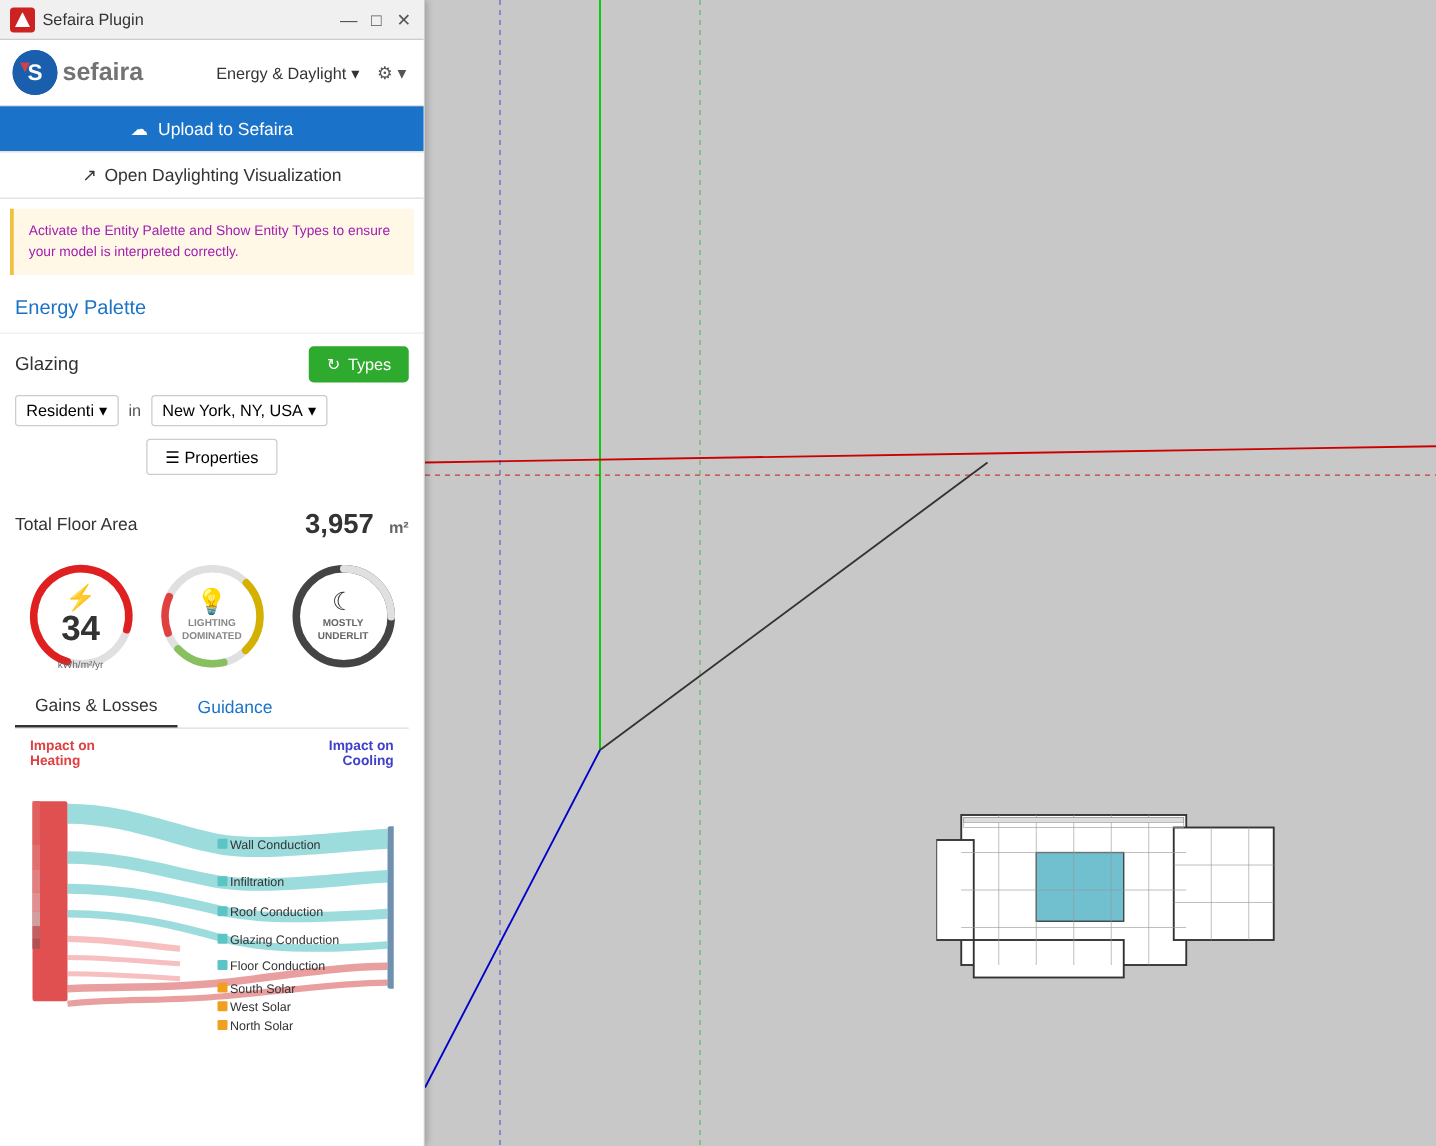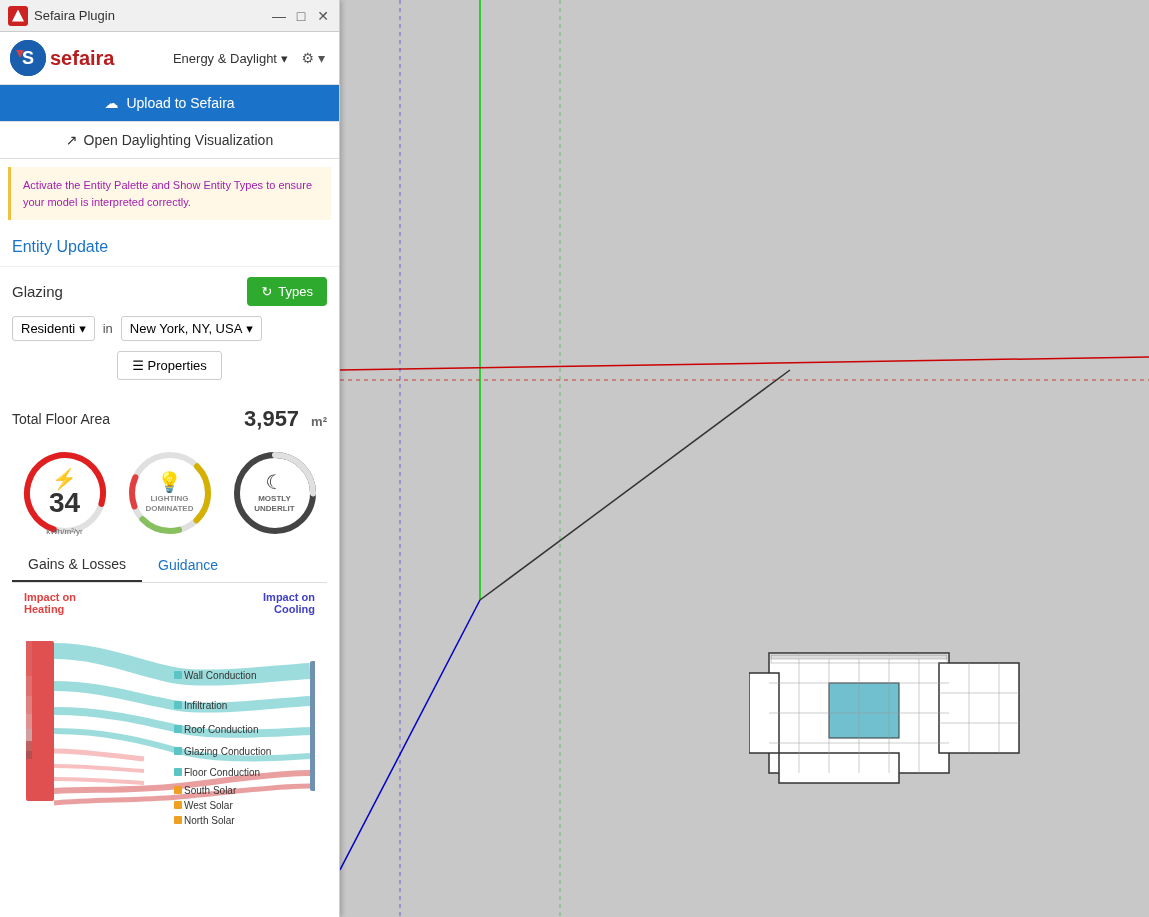--- a/index.html
+++ b/index.html
@@ -17,21 +17,21 @@
     .title-icon { width: 20px; height: 20px; background: #cc2222; border-radius: 3px; display: flex; align-items: center; justify-content: center; }
     .title-icon-inner { width: 12px; height: 12px; background: white; clip-path: polygon(50% 0%, 100% 100%, 0% 100%); }
     .title-text { font-size: 13px; color: #333; }
     .title-controls { display: flex; gap: 6px; }
     .title-btn { width: 16px; height: 16px; background: none; border: none; cursor: pointer; font-size: 14px; color: #555; display: flex; align-items: center; justify-content: center; }
 
     
     .header { display: flex; align-items: center; justify-content: space-between; padding: 8px 10px; background: #fff; border-bottom: 1px solid #e0e0e0; }
     .logo-area { display: flex; align-items: center; gap: 4px; }
     .logo-s { width: 36px; height: 36px; background: #1a5fad; border-radius: 50%; display: flex; align-items: center; justify-content: center; color: white; font-size: 20px; font-weight: bold; }
-    .sefaira-text { color: #b91c1c; font-size: 20px; font-weight: bold; }
+    .sefaira-text { color: #737373; font-size: 20px; font-weight: bold; }
     .header-right { display: flex; align-items: center; gap: 4px; }
     .energy-btn { display: flex; align-items: center; gap: 4px; font-size: 13px; color: #333; cursor: pointer; padding: 4px 6px; border: none; background: none; }
     .gear-btn { font-size: 14px; color: #555; cursor: pointer; background: none; border: none; padding: 4px; }
 
     
     .upload-btn { display: flex; align-items: center; justify-content: center; gap: 8px; background: #1a73c9; color: white; border: none; padding: 10px; width: 100%; font-size: 14px; cursor: pointer; }
 
     
     .daylight-btn { display: flex; align-items: center; justify-content: center; gap: 6px; background: white; color: #333; border: none; border-top: 1px solid #ddd; border-bottom: 1px solid #ddd; padding: 10px; width: 100%; font-size: 14px; cursor: pointer; }
 
@@ -165,21 +165,21 @@
     <button class="daylight-btn">
       <span>↗</span>
       <span>Open Daylighting Visualization</span>
     </button>
 
     <div class="notice-box">
       <span>Activate the Entity Palette and Show Entity Types to ensure your model is interpreted correctly.</span>
     </div>
 
     <div class="entity-palette">
-      <span>Entity Update</span>
+      <span>Energy Palette</span>
     </div>
 
     <div class="analysis-section">
       <div class="analysis-header">
         <span class="analysis-label">Glazing</span>
         <button class="update-btn">
           <span>↻</span>
           <span>Types</span>
         </button>
       </div>

